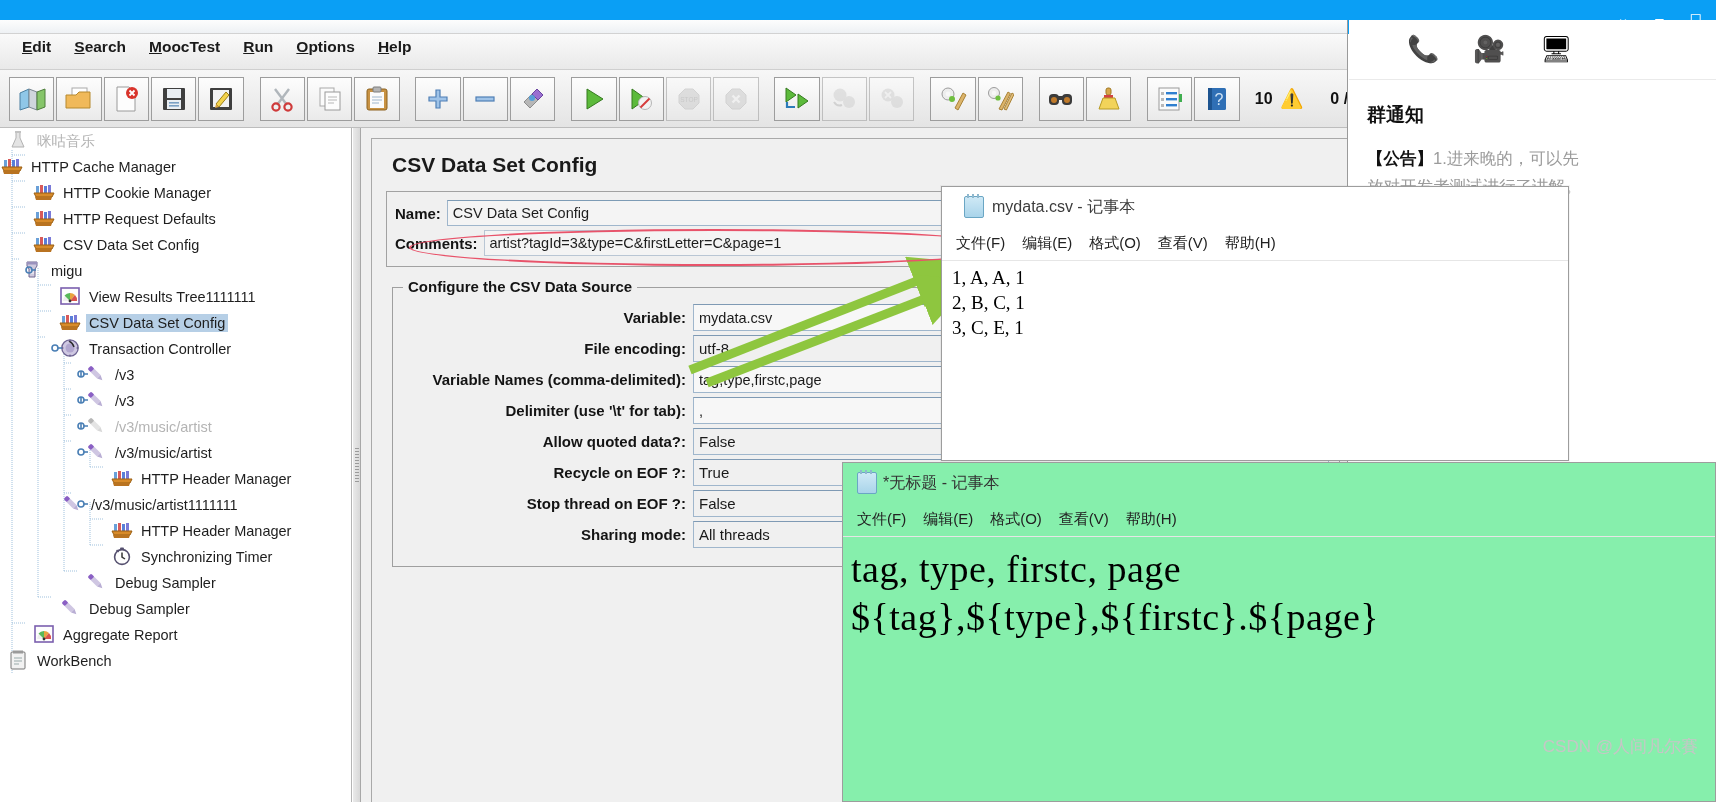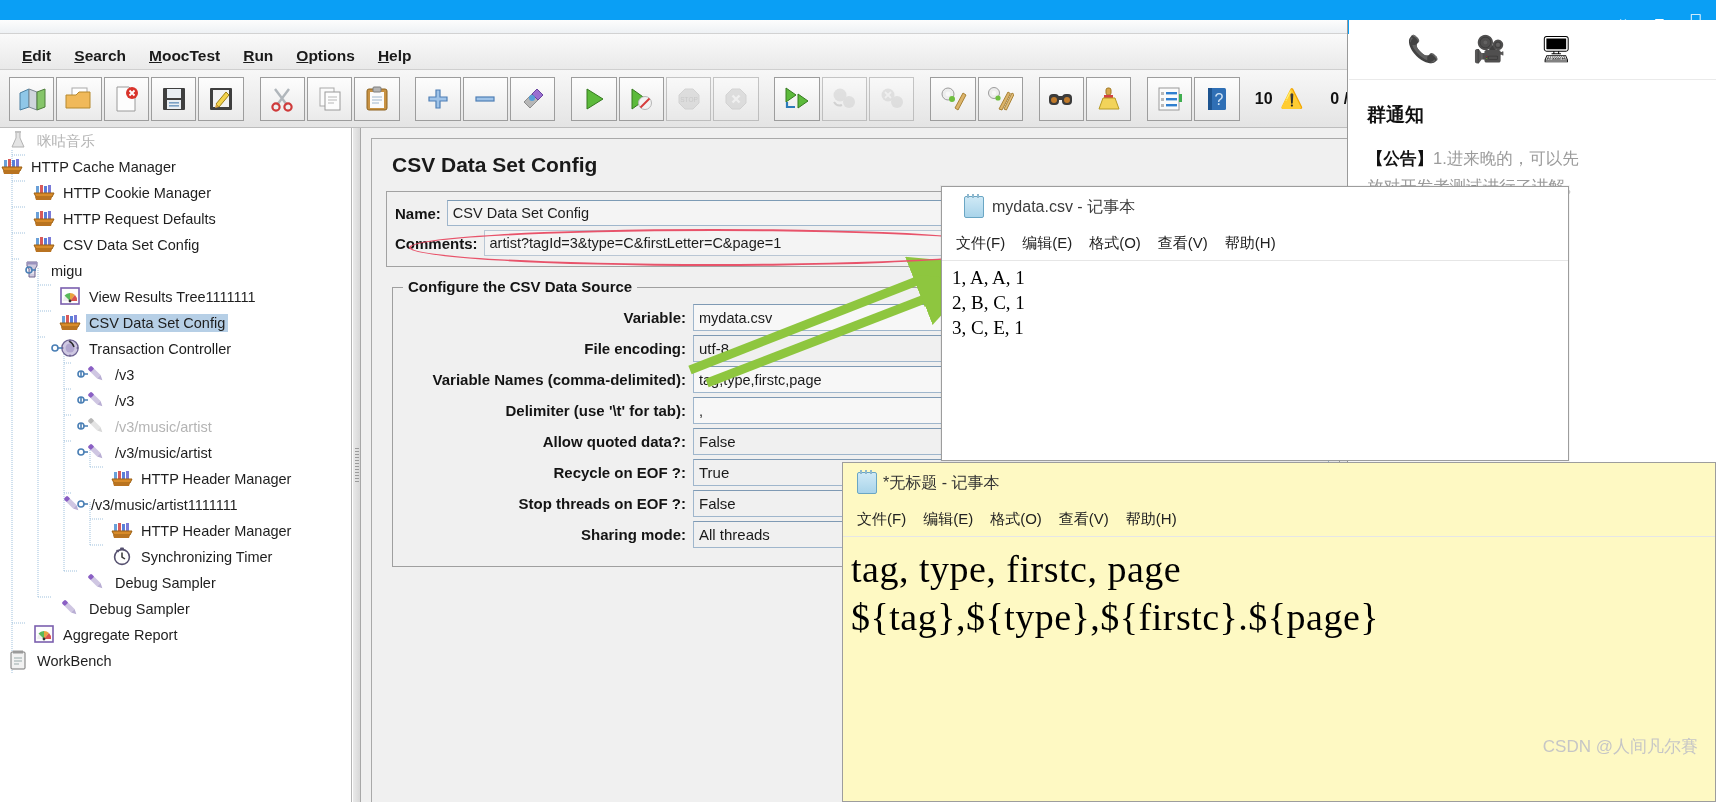--- a/index.html
+++ b/index.html
@@ -37,21 +37,21 @@
     position:absolute; left:0; top:0; width:1348px; height:14px;
     background:linear-gradient(#fdfdfd,#eef1f4);
     border-bottom:1px solid #d2d2d2;
   }
 
   
   #menubar{
     position:absolute; left:0; top:14px; width:1356px; height:36px;
     background:linear-gradient(#fafafa,#e9e9e9);
     border-bottom:1px solid #cfcfcf;
-    display:flex; align-items:flex-end; padding-left:12px; gap:3px;
+    display:flex; align-items:flex-start; padding-left:12px; gap:3px;
   }
   #menubar .mi{
     font-size:15.5px; font-weight:bold; color:#1a1a1a;
     padding:4px 10px; cursor:default; white-space:nowrap;
   }
   #menubar .mi u{ text-decoration:underline; }
 
   
   #toolbar{
     position:absolute; left:0; top:50px; width:1348px; height:58px;
@@ -198,21 +198,21 @@
     border:1px solid #6aa6c4; border-radius:2px;
   }
   .npicon::before{
     content:""; position:absolute; left:2px; top:-3px; width:14px; height:4px;
     background:repeating-linear-gradient(90deg,#8fb8ce 0 2px, transparent 2px 5px);
   }
 
   
   #np2{
     position:absolute; left:842px; top:462px; width:874px; height:340px;
-    background:#fef9c3; border:1px solid #9d9d9d;
+    background:#86efac; border:1px solid #9d9d9d;
     z-index:80; overflow:hidden;
   }
   #np2 .np-title{
     height:40px; display:flex; align-items:center; padding-left:14px; gap:6px;
     font-size:16px; color:#333;
   }
   #np2 .np-body{
     font-family:"Liberation Serif", serif;
     font-size:38px; line-height:48px; color:#000; padding:8px 8px 0 8px;
     letter-spacing:.5px; white-space:pre;
@@ -800,21 +800,21 @@
               </div>
               <div class="grow">
                 <div class="glabel">Allow quoted data?:</div>
                 <div class="gfield">False</div>
               </div>
               <div class="grow">
                 <div class="glabel">Recycle on EOF ?:</div>
                 <div class="gfield">True</div>
               </div>
               <div class="grow">
-                <div class="glabel">Stop threads on EOF ?:</div>
+                <div class="glabel">Stop thread on EOF ?:</div>
                 <div class="gfield">False</div>
               </div>
               <div class="grow">
                 <div class="glabel">Sharing mode:</div>
                 <div class="gfield">All threads</div>
               </div>
             </div>
         </div>
       </div>
     </div>

